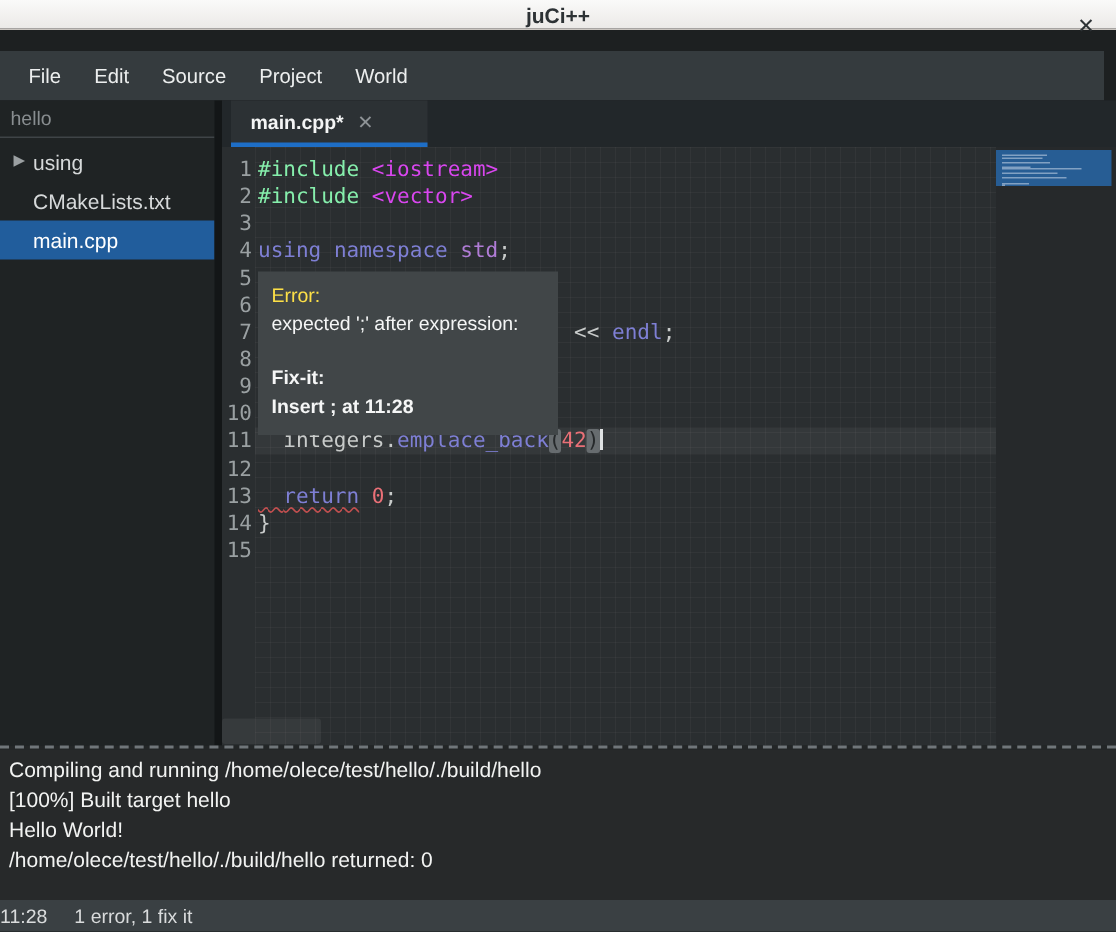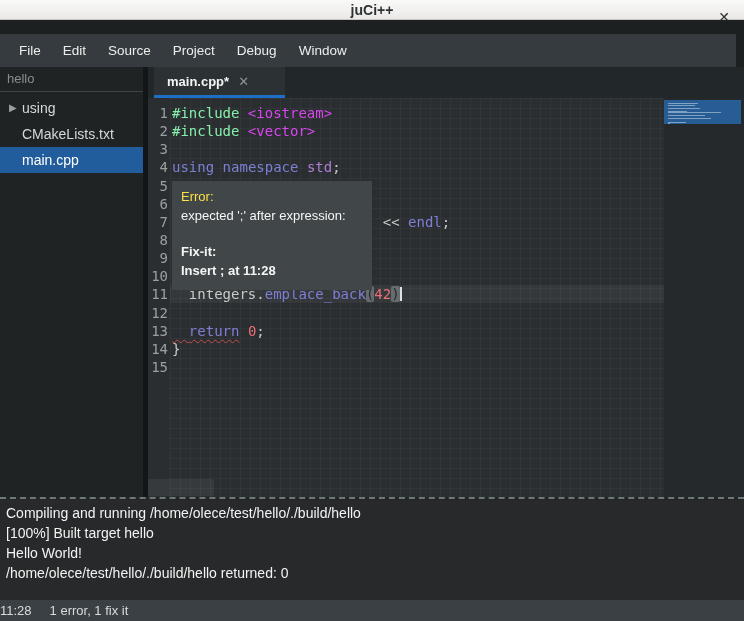--- a/index.html
+++ b/index.html
@@ -106,22 +106,21 @@
 <div class="abs titlebar">
   <span class="title">juCi++</span>
   <span class="close">✕</span>
 </div>
 
 <div class="abs menubar">
     <div class="mitem">File</div>
     <div class="mitem">Edit</div>
     <div class="mitem">Source</div>
     <div class="mitem">Project</div>
-    <div class="mitem">Debug</div>
-    <div class="mitem">Window</div>
+    <div class="mitem">World</div>
   </div>
 
 <div class="abs content">
 
   <div class="abs sidebar">
     <div class="side-header">hello</div>
     <div class="side-items">
         <div class="srow"><span class="tri">▶</span><span>using</span></div>
         <div class="srow"><span>CMakeLists.txt</span></div>
         <div class="srow sel"><span>main.cpp</span></div>

